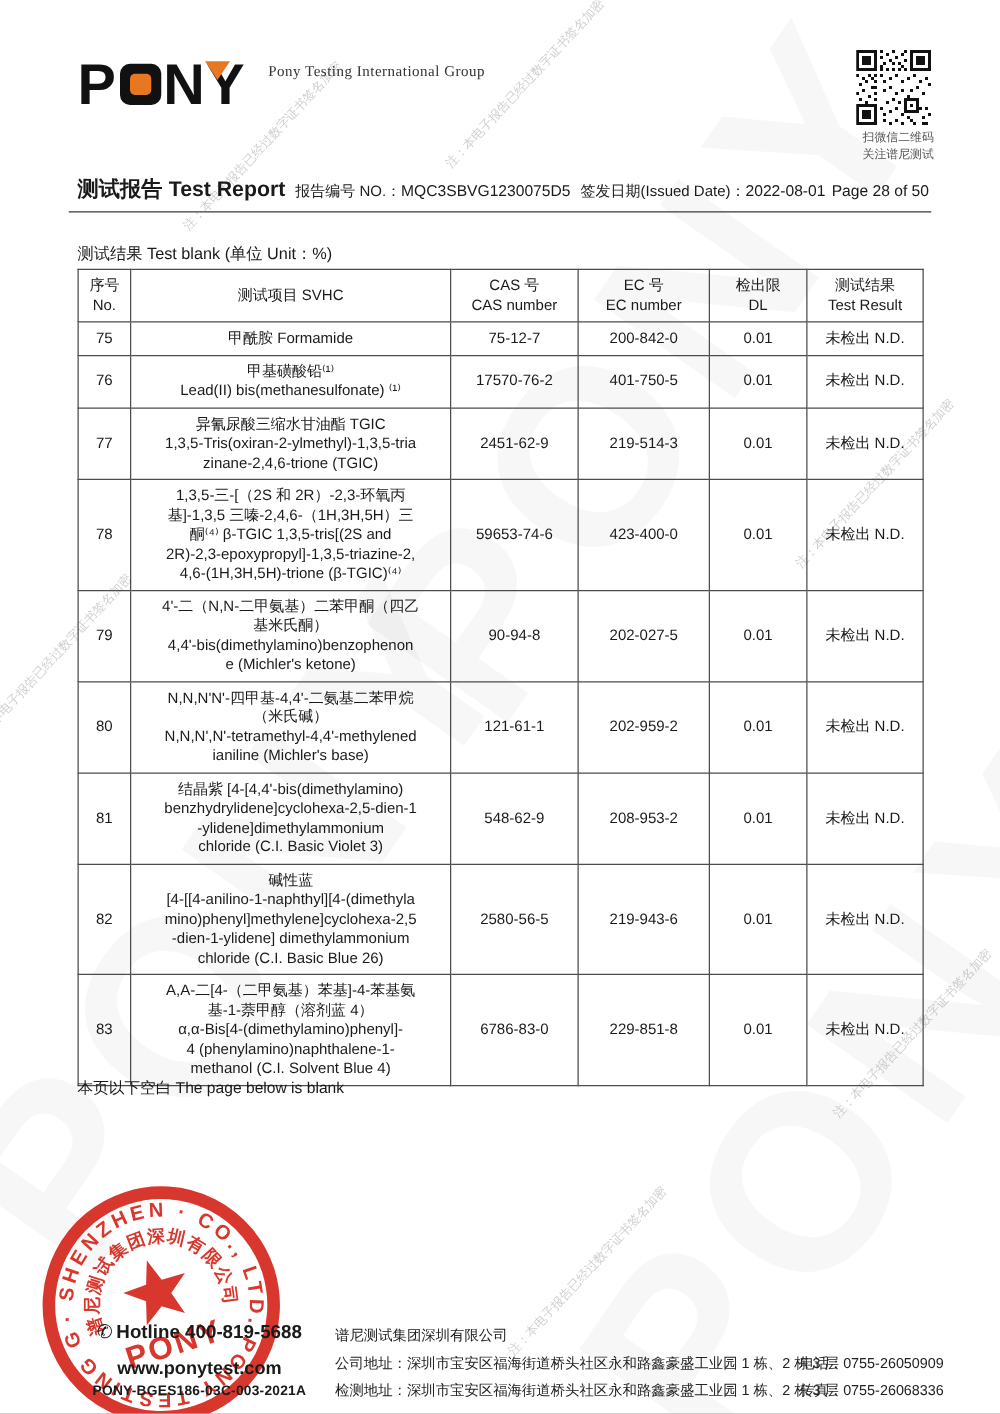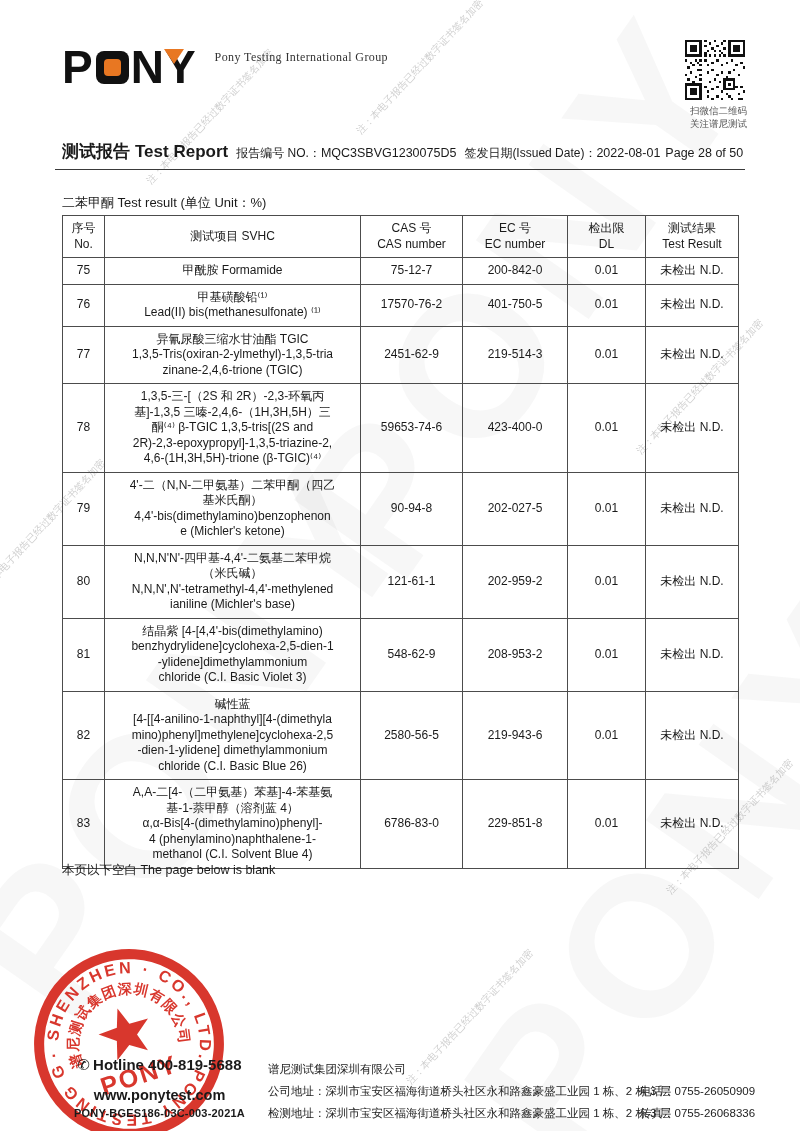--- a/index.html
+++ b/index.html
@@ -117,21 +117,21 @@
     </svg>
     <div class="qr-caption">扫微信二维码
 关注谱尼测试</div>
   </div>
 
   <div class="title-row">
     <span class="title-cn">测试报告</span><span class="title-en">Test Report</span><span class="title-meta">报告编号 NO.：</span><span class="title-no">MQC3SBVG1230075D5</span><span class="title-meta">签发日期(Issued Date)：</span><span class="title-no">2022-08-01</span><span class="title-no" style="margin-left:5px;">Page 28 of 50</span>
   </div>
   <div class="hr"></div>
 
-  <div class="caption">二苯甲酮 Test result (单位 Unit：%)</div>
+  <div class="caption">测试结果 Test blank (单位 Unit：%)</div>
 
   <div class="tbl-wrap">
     <table>
       <colgroup>
         <col style="width:42px">
           <col style="width:256px">
           <col style="width:102px">
         <col style="width:105px">
           <col style="width:78px">
           <col style="width:93px">

